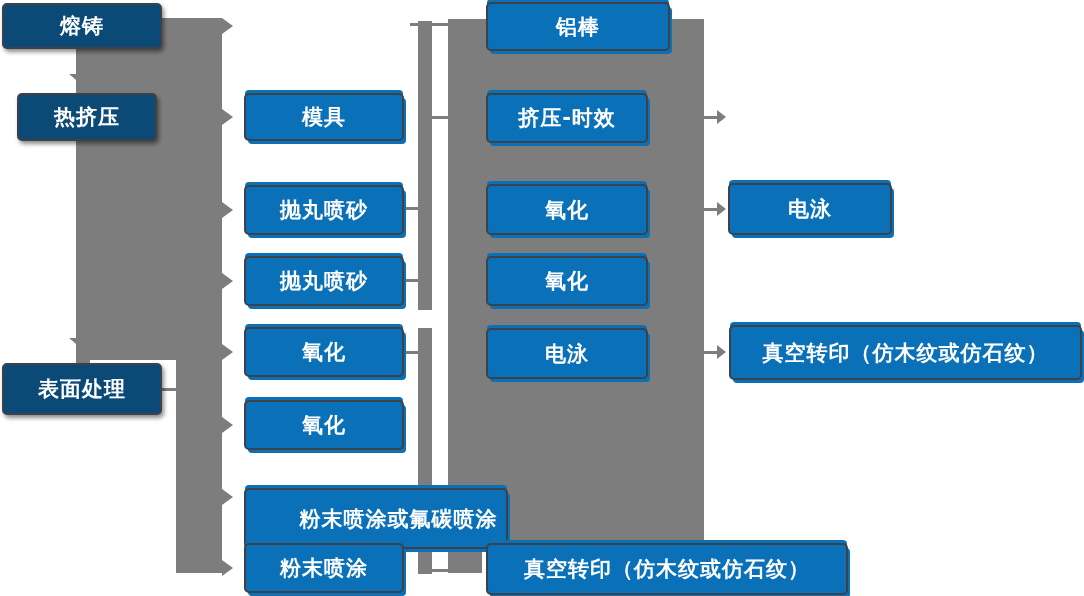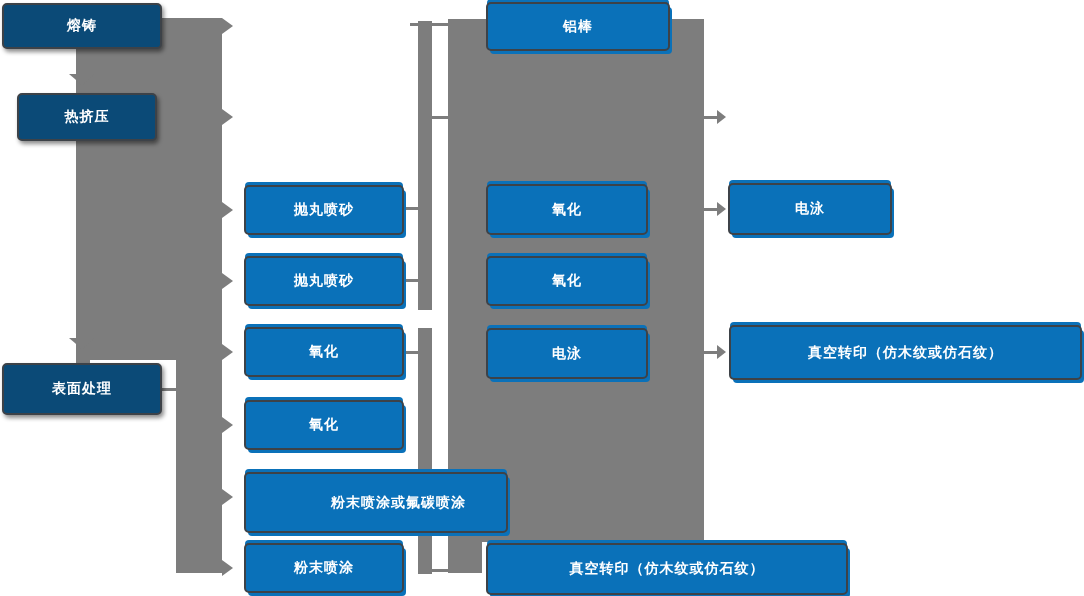--- a/index.html
+++ b/index.html
@@ -9,21 +9,21 @@
     background:var(--background,#fff);
     font-family:"DejaVu Sans","Liberation Sans",sans-serif;
     overflow:hidden;
   }
   
   .node{
     position:absolute;
     display:flex;align-items:center;justify-content:center;
     box-sizing:border-box;
     color:var(--text,#fff);
-    font-size:14px;font-weight:bold;letter-spacing:1px;
+    font-size:21px;font-weight:bold;letter-spacing:1px;
     border:2px solid var(--border,#3d4248);
     border-radius:5px;
     z-index:3;
     white-space:nowrap;
   }
   .node.light{
     background:var(--process_fill,#0a71b9);
     box-shadow:0 -4px 0 -1px var(--process_fill,#0a71b9),
                3px 4px 0 -1px var(--process_fill,#0a71b9);
   }
@@ -86,28 +86,30 @@
   <div class="tri-right small" style="left:717px;top:110px;"></div>
   <div class="hline" style="left:704px;top:208px;width:14px;"></div>
   <div class="tri-right small" style="left:717px;top:202px;"></div>
   <div class="hline" style="left:704px;top:351px;width:14px;"></div>
   <div class="tri-right small" style="left:717px;top:345px;"></div>
 
   <div class="node dark" style="left:2px;top:3px;width:160px;height:46px;">熔铸</div>
   <div class="node dark" style="left:17px;top:93px;width:140px;height:48px;">热挤压</div>
   <div class="node dark" style="left:2px;top:363px;width:160px;height:52px;">表面处理</div>
 
+  <div class="node light" style="left:244px;top:93px;width:160px;height:48px;">模具</div>
   <div class="node light" style="left:244px;top:185px;width:160px;height:50px;">抛丸喷砂</div>
   <div class="node light" style="left:244px;top:256px;width:160px;height:50px;">抛丸喷砂</div>
   <div class="node light" style="left:244px;top:327px;width:160px;height:50px;">氧化</div>
   <div class="node light" style="left:244px;top:400px;width:160px;height:50px;">氧化</div>
-  <div class="node light" style="left:244px;top:472px;width:264px;height:61px;padding-left:45px;">粉末喷涂或氟碳喷涂</div>
+  <div class="node light" style="left:244px;top:488px;width:264px;height:61px;padding-left:45px;">粉末喷涂或氟碳喷涂</div>
   <div class="node light" style="left:244px;top:543px;width:160px;height:50px;">粉末喷涂</div>
 
   <div class="node light" style="left:486px;top:2px;width:184px;height:49px;">铝棒</div>
+  <div class="node light" style="left:486px;top:93px;width:162px;height:50px;">挤压-时效</div>
   <div class="node light" style="left:486px;top:184px;width:162px;height:51px;">氧化</div>
   <div class="node light" style="left:486px;top:256px;width:162px;height:50px;">氧化</div>
   <div class="node light" style="left:486px;top:328px;width:162px;height:51px;">电泳</div>
   <div class="node light" style="left:486px;top:543px;width:362px;height:52px;">真空转印（仿木纹或仿石纹）</div>
 
   <div class="node light" style="left:728px;top:183px;width:164px;height:52px;">电泳</div>
   <div class="node light" style="left:729px;top:325px;width:353px;height:55px;">真空转印（仿木纹或仿石纹）</div>
 
 </div>
 

